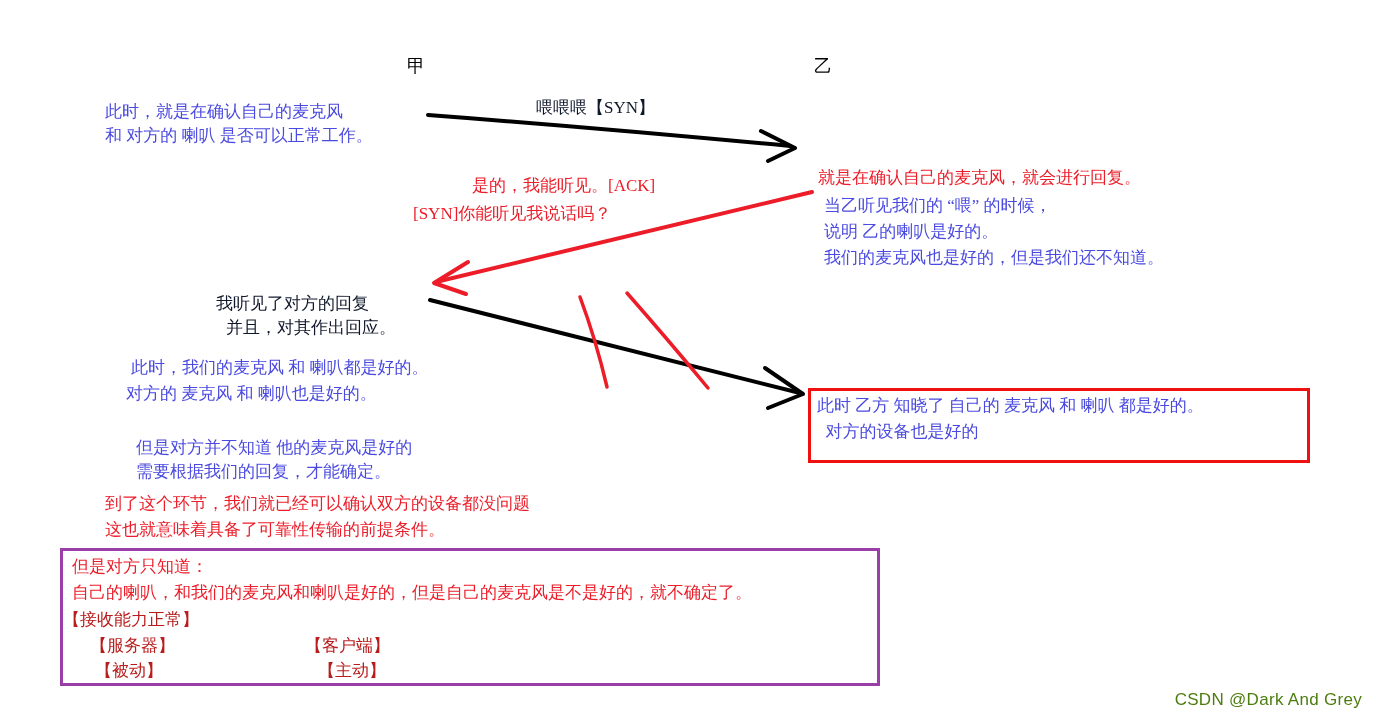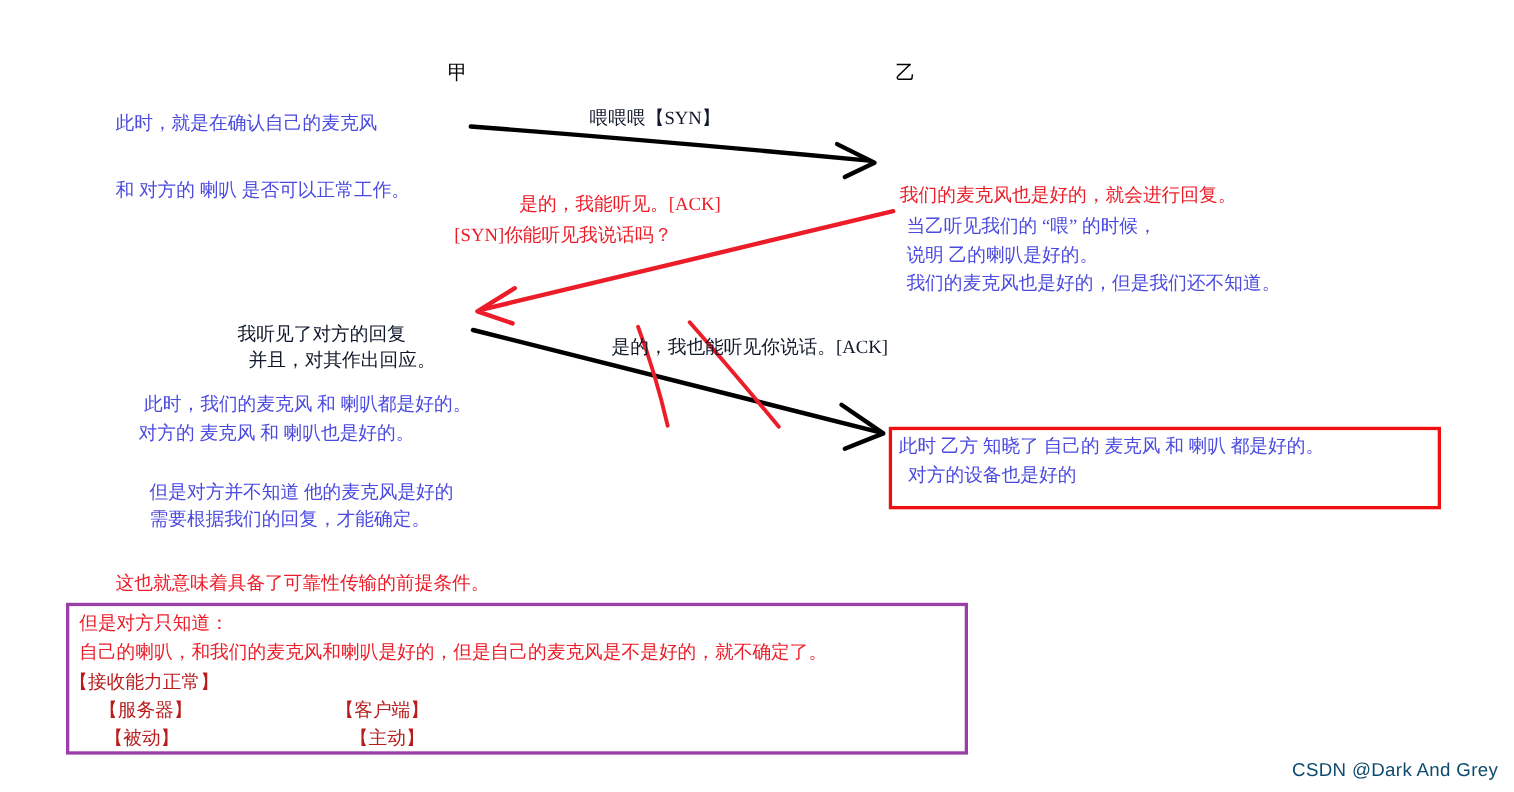--- a/index.html
+++ b/index.html
@@ -56,21 +56,21 @@
     top: 0;
     width: 1376px;
     height: 720px;
     pointer-events: none;
   }
 
   .watermark {
     position: absolute;
     right: 14px;
     bottom: 10px;
-    color: #0c4a6e;
+    color: #4d7c0f;
     font-size: 17px;
     letter-spacing: 0.3px;
     font-family: "Liberation Sans", "DejaVu Sans", sans-serif;
   }
 </style>
 </head>
 <body>
 
 <div id="canvas">
 
@@ -94,43 +94,43 @@
       <path d="M 765 368 L 803 394 L 768 408" stroke="#000000" stroke-width="4" fill="none" stroke-linecap="round" stroke-linejoin="round"></path>
     </g>
 
     <g>
       <path d="M 580 297 Q 596 340 607 387" stroke="#ec1c28" stroke-width="3.5" fill="none" stroke-linecap="round"></path>
       <path d="M 627 293 Q 670 342 708 388" stroke="#ec1c28" stroke-width="3.5" fill="none" stroke-linecap="round"></path>
     </g>
   </svg>
 
   <div class="txt blue f17" style="left:105px; top:100px;">此时，就是在确认自己的麦克风</div>
-  <div class="txt blue f17" style="left:105px; top:124px;margin-top:37px;">和 对方的 喇叭 是否可以正常工作。</div>
+  <div class="txt blue f17" style="left:105px; top:124px;">和 对方的 喇叭 是否可以正常工作。</div>
 
   <div class="txt black f17" style="left:536px; top:96px;">喂喂喂【SYN】</div>
 
   <div class="txt red f17" style="left:472px; top:174px;">是的，我能听见。[ACK]</div>
   <div class="txt red f17" style="left:413px; top:202px;">[SYN]你能听见我说话吗？</div>
 
-  <div class="txt red f17" style="left:818px; top:166px;">我们的麦克风也是好的，就会进行回复。</div>
+  <div class="txt red f17" style="left:818px; top:166px;">就是在确认自己的麦克风，就会进行回复。</div>
   <div class="txt blue f17" style="left:824px; top:194px;">当乙听见我们的 “喂” 的时候，</div>
   <div class="txt blue f17" style="left:824px; top:220px;text-align:right;">说明 乙的喇叭是好的。</div>
   <div class="txt blue f17" style="left:824px; top:246px;">我们的麦克风也是好的，但是我们还不知道。</div>
 
   <div class="txt black f17" style="left:216px; top:292px;">我听见了对方的回复</div>
   <div class="txt black f17" style="left:226px; top:316px;">并且，对其作出回应。</div>
 
-  <div class="txt black f17" style="left:556px; top:304px;">是的，我也能听见你说话。[ACK]</div>
 
   <div class="txt blue f17" style="left:131px; top:356px;">此时，我们的麦克风 和 喇叭都是好的。</div>
   <div class="txt blue f17" style="left:126px; top:382px;">对方的 麦克风 和 喇叭也是好的。</div>
 
   <div class="txt blue f17" style="left:136px; top:436px;">但是对方并不知道 他的麦克风是好的</div>
   <div class="txt blue f17" style="left:136px; top:460px;">需要根据我们的回复，才能确定。</div>
 
+  <div class="txt red f17" style="left:105px; top:492px;">到了这个环节，我们就已经可以确认双方的设备都没问题</div>
   <div class="txt red f17" style="left:105px; top:518px;">这也就意味着具备了可靠性传输的前提条件。</div>
 
   <div class="box-red" style="left:808px; top:388px; width:502px; height:75px;"></div>
   <div class="txt blue f17" style="left:817px; top:394px;">此时 乙方 知晓了 自己的 麦克风 和 喇叭 都是好的。</div>
   <div class="txt blue f17" style="left:817px; top:420px;">  对方的设备也是好的</div>
 
   <div class="box-purple" style="left:60px; top:548px; width:820px; height:138px;"></div>
 
   <div class="txt red f17" style="left:72px; top:555px;">但是对方只知道：</div>
   <div class="txt red f17" style="left:72px; top:581px;">自己的喇叭，和我们的麦克风和喇叭是好的，但是自己的麦克风是不是好的，就不确定了。</div>

